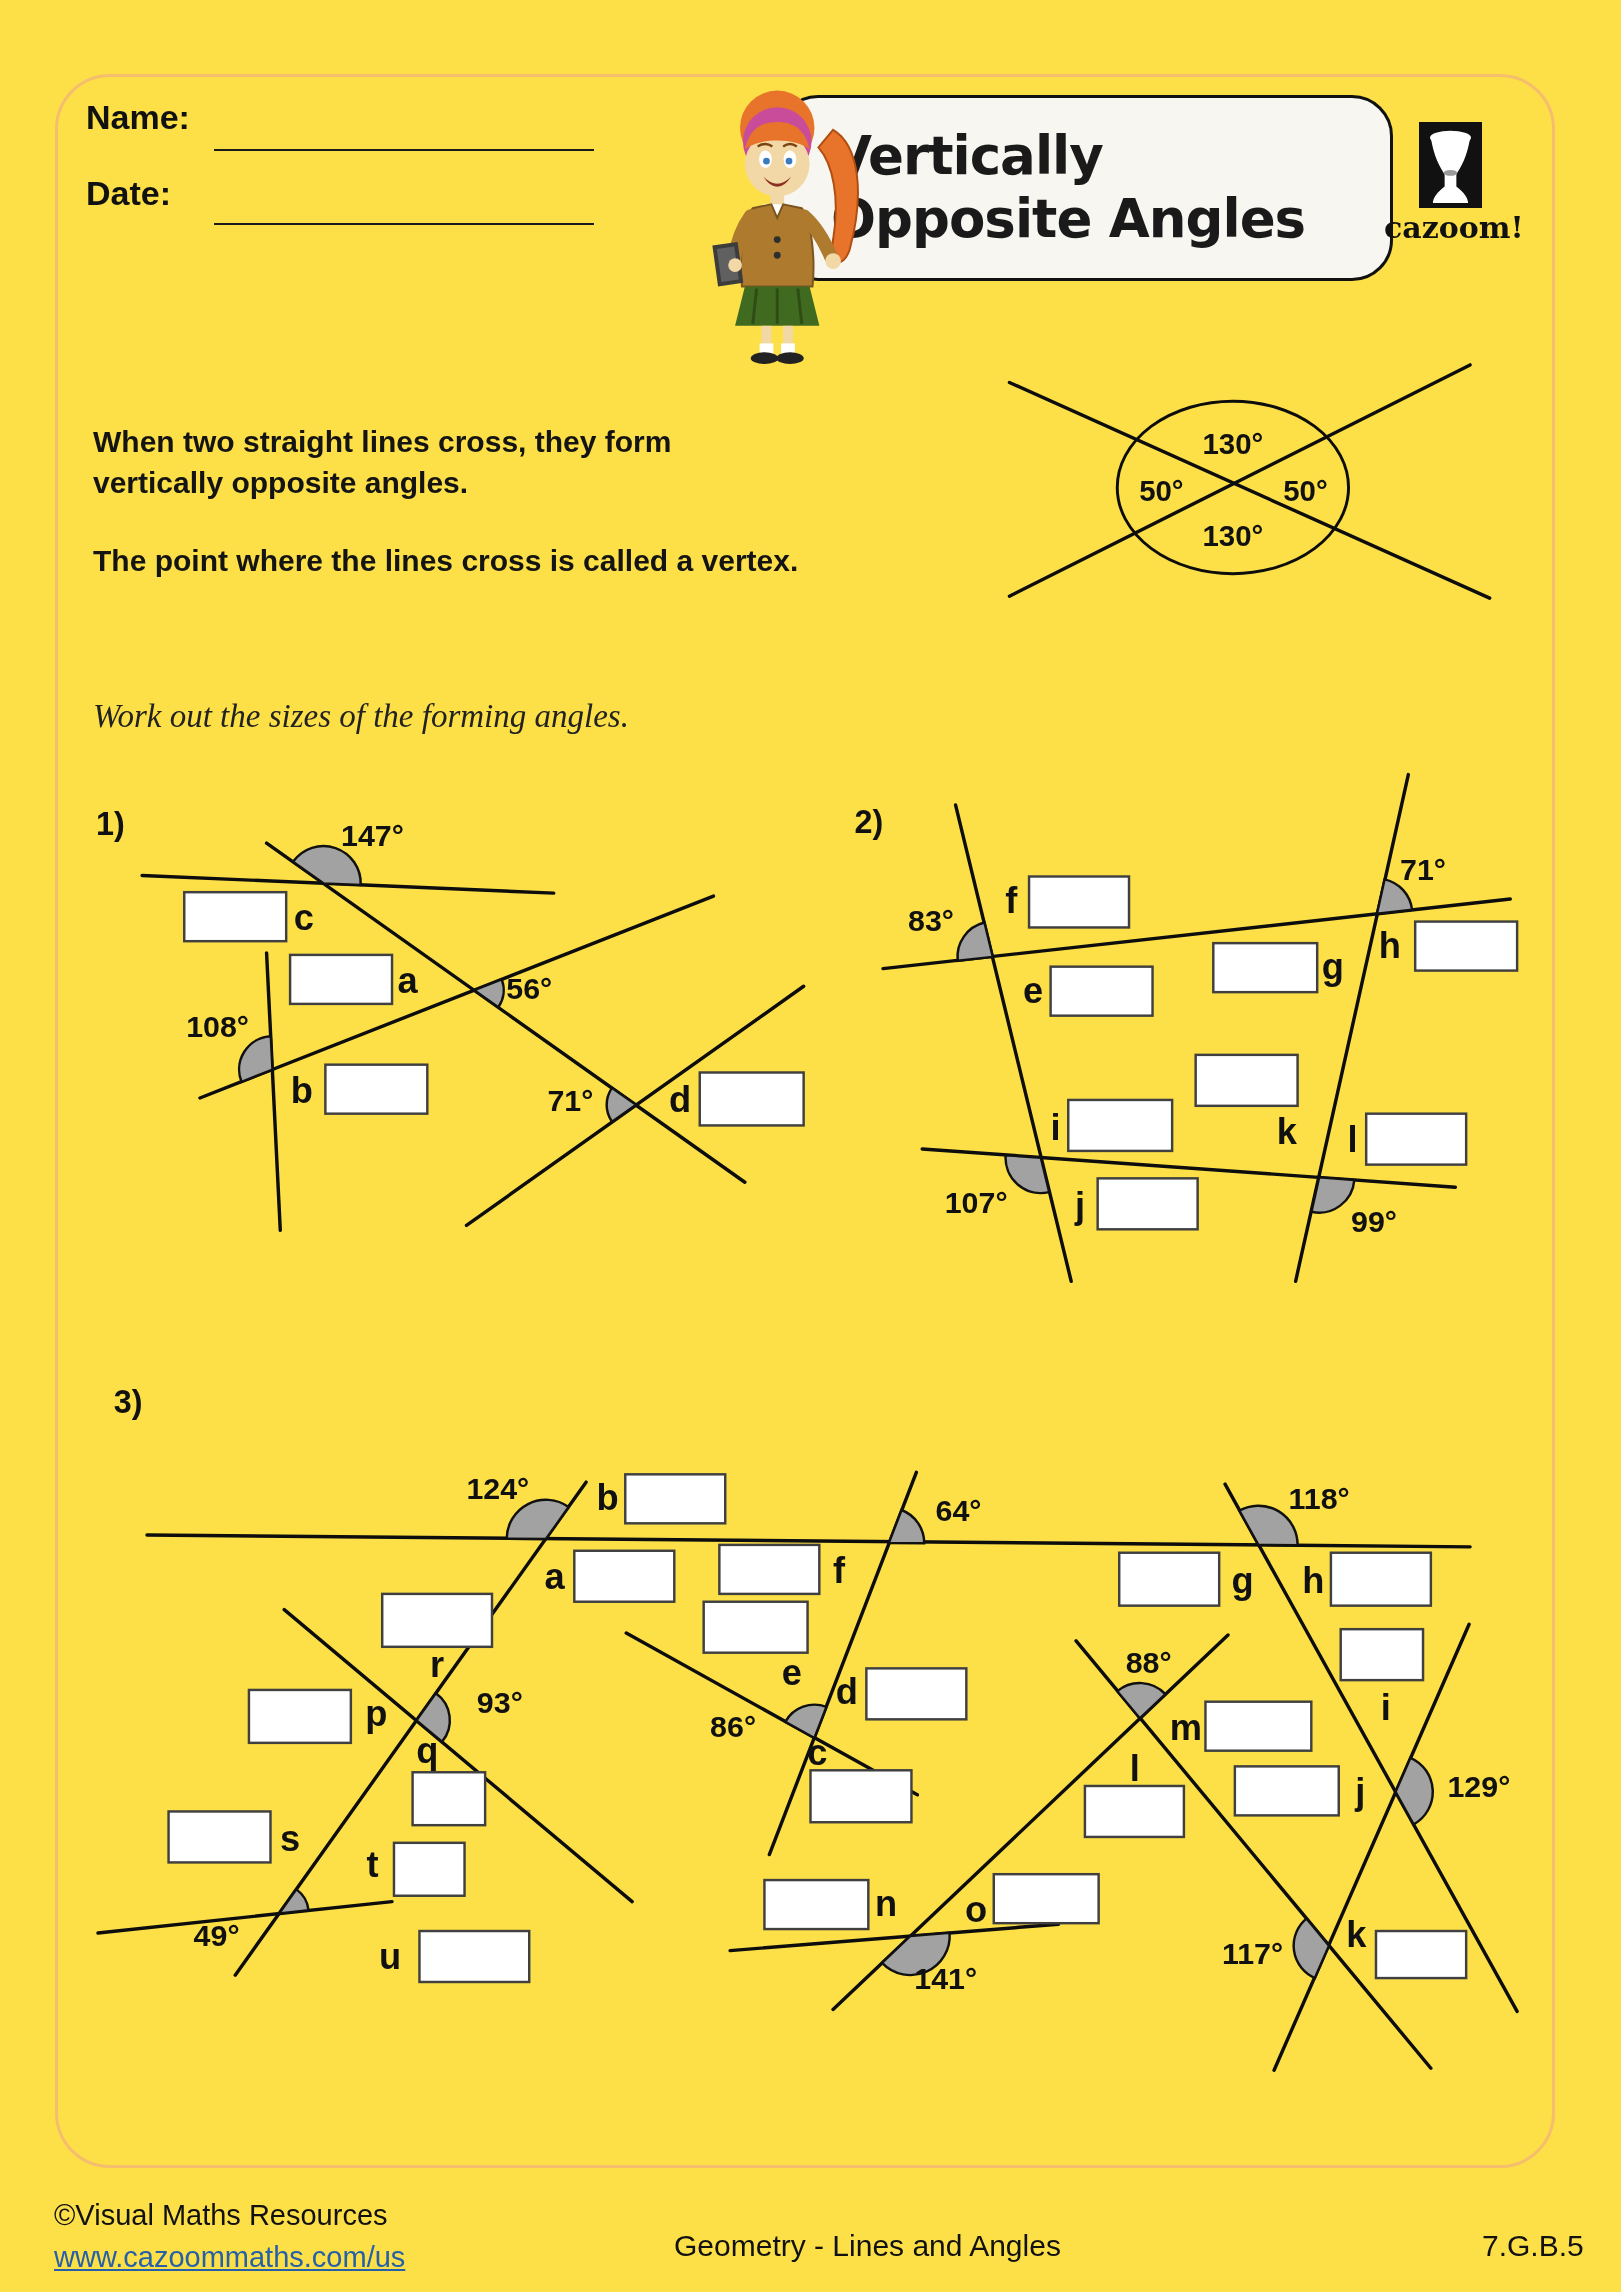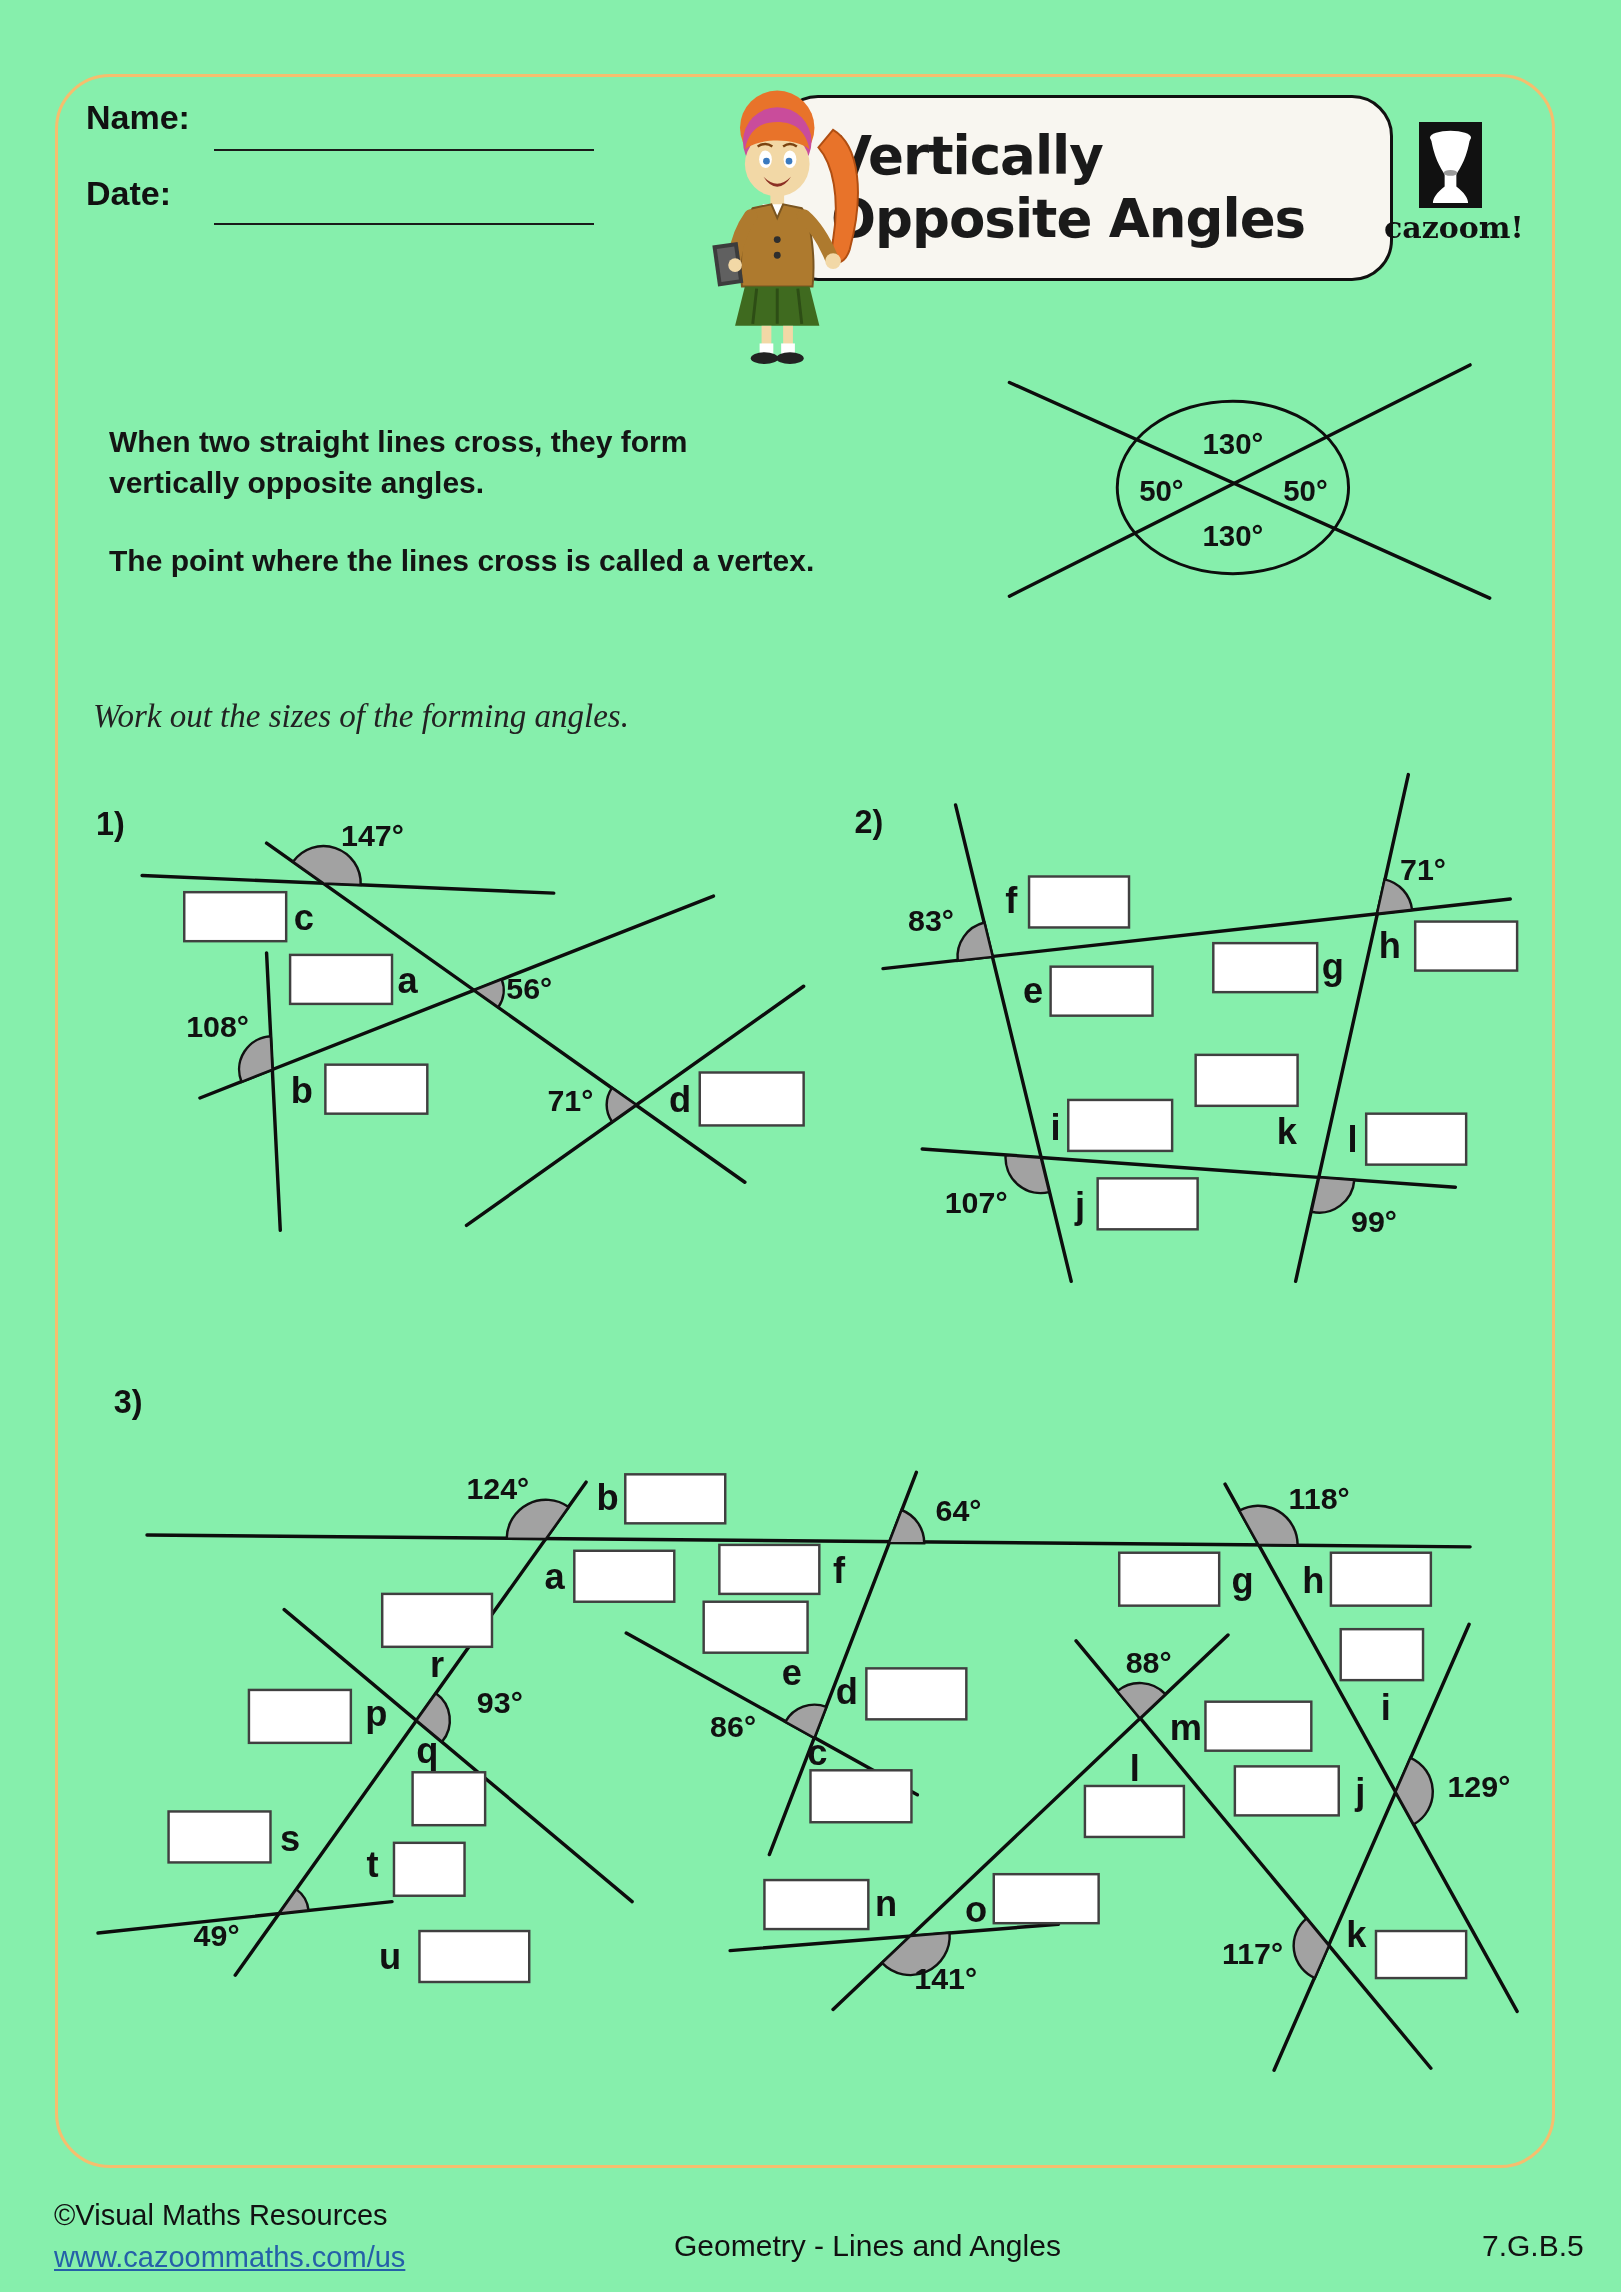--- a/index.html
+++ b/index.html
@@ -1,31 +1,31 @@
 <!DOCTYPE html>
 <html><head>
 <meta charset="utf-8">
 <style>
   html,body{margin:0;padding:0;background:#e8e8e8;}
-  .page{position:relative;width:1621px;height:2293px;background:#86efac;overflow:hidden;
+  .page{position:relative;width:1621px;height:2293px;background:#fde047;overflow:hidden;
         font-family:"Liberation Sans",sans-serif;}
   .page-border{position:absolute;left:55px;top:74px;width:1494px;height:2088px;
         border:3.9px solid #F5BE6E;border-radius:55px;}
   .hdr-label{position:absolute;font-size:34px;font-weight:bold;color:#111;}
   .write-line{position:absolute;height:0;border-bottom:2.9px solid #1a1a1a;}
   .title-box{position:absolute;left:777px;top:95px;width:616px;height:186px;
         background:#F8F6F0;border:3.9px solid #111;border-radius:41px;box-sizing:border-box;}
   .title-text{position:absolute;left:51px;top:25.5px;font-family:"DejaVu Sans",sans-serif;
         font-weight:bold;font-size:53px;line-height:1.2;color:#1a1a1a;letter-spacing:-1px;}
   .logo-square{position:absolute;left:1419px;top:122px;width:63px;height:86px;background:#111;}
   .logo-text{position:absolute;left:1384px;top:210px;width:137px;text-align:right;
         font-family:"DejaVu Serif",serif;font-weight:bold;font-size:30px;color:#111;}
   .intro{position:absolute;left:93px;top:421px;width:814px;font-size:30px;font-weight:bold;
         color:#141414;line-height:41px;}
-  .intro .para{margin:0 0 37px 16px;}
+  .intro .para{margin:0 0 37px 0;}
   .instruction{position:absolute;left:93px;top:698px;font-family:"Liberation Serif",serif;
         font-style:italic;font-size:33px;color:#222;}
   .footer-copy{position:absolute;left:54px;top:2199px;font-size:29px;color:#111;}
   .footer-link{position:absolute;left:54px;top:2241px;font-size:29px;color:#2560A8;
         text-decoration:underline;}
   .footer-center{position:absolute;left:674px;top:2229px;font-size:30px;color:#111;}
   .footer-code{position:absolute;left:1482px;top:2229px;font-size:30px;color:#111;}
   svg.diagram-layer{position:absolute;left:0;top:0;width:1621px;height:2293px;}
   .girl{position:absolute;left:686px;top:71px;}
   text.num{font:bold 33px "Liberation Sans",sans-serif;fill:#111;}

